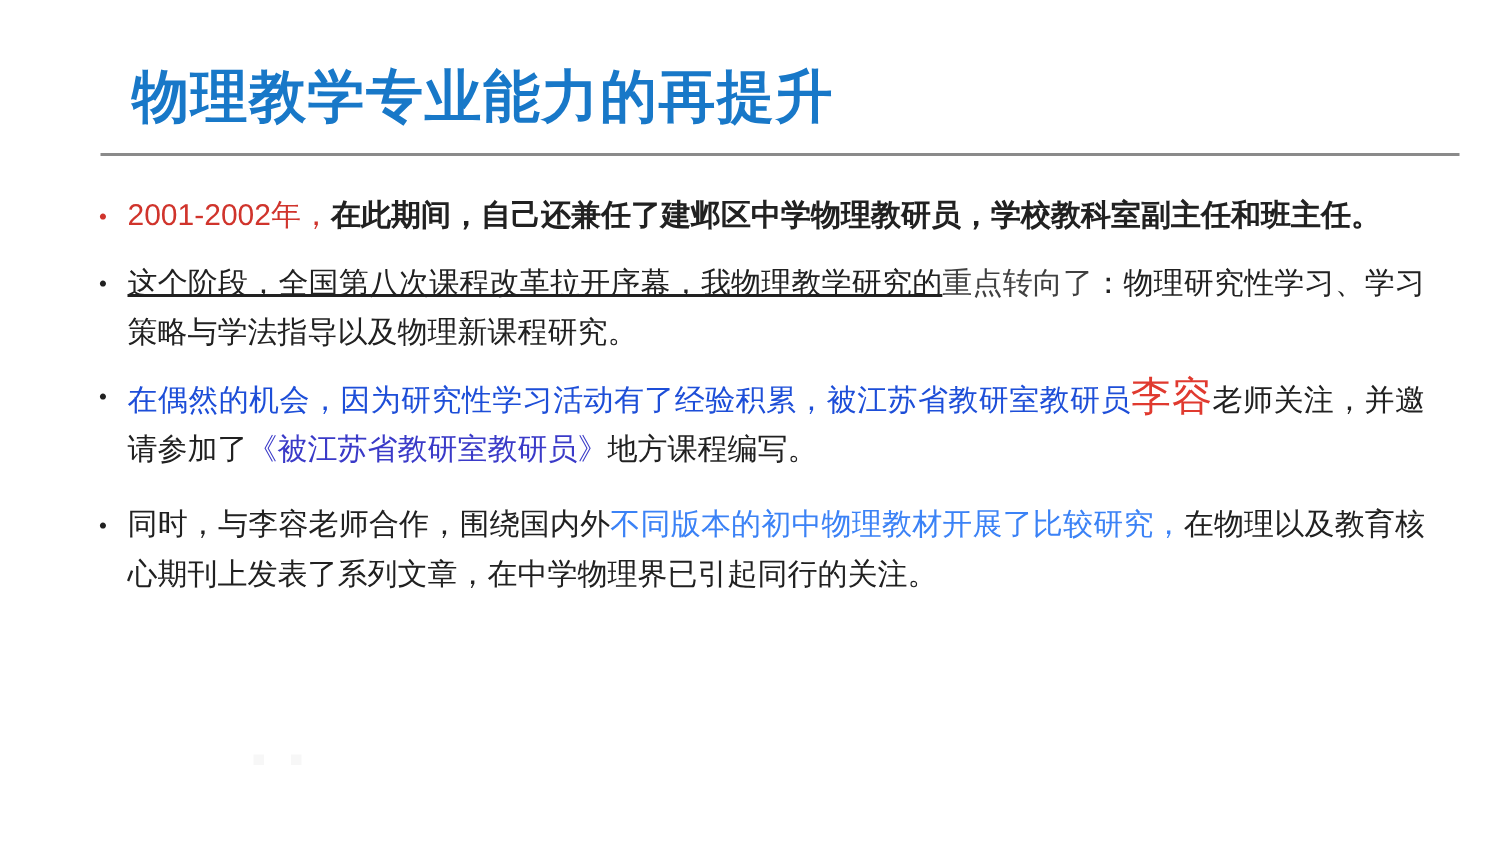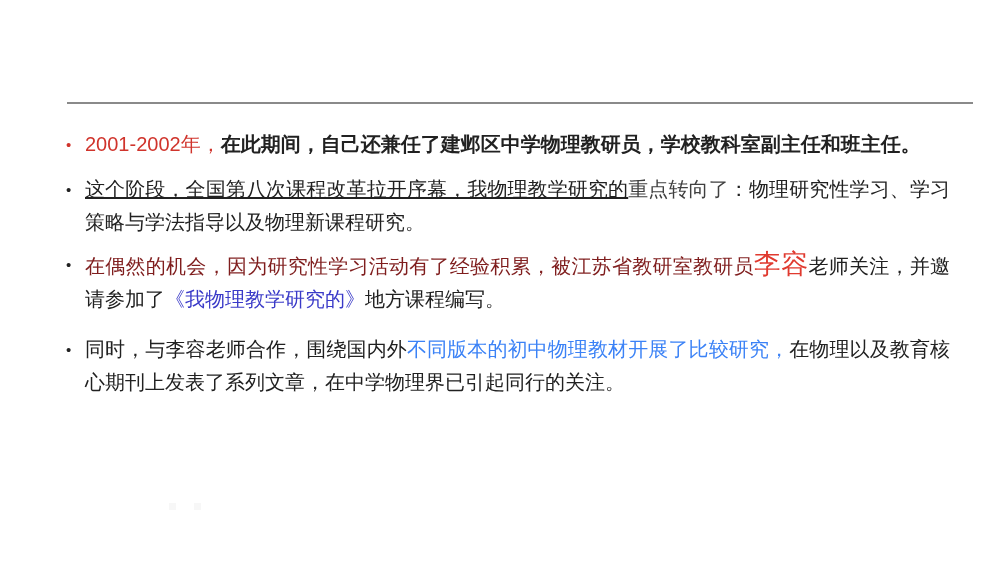--- a/index.html
+++ b/index.html
@@ -77,35 +77,36 @@
     display: block;
     width: 7px;
     height: 7px;
     background: #f7f7f7;
   }
 </style>
 </head>
 <body>
 
 <div class="slide">
+  <h1 class="slide-title" style="color: rgb(24, 120, 200);">物理教学专业能力的再提升</h1>
 
   <div class="divider" style="background: rgb(138, 138, 138);"></div>
 
   <div class="bullets" id="bullet-list">
       <div class="bullet">
         <span class="bullet-marker" style="color: rgb(208, 52, 44);">•</span>
         <span class="bullet-text"><span style="color: rgb(208, 52, 44);">2001-2002年，</span><span style="color: rgb(33, 33, 33); font-weight: bold;">在此期间，自己还兼任了建邺区中学物理教研员，学校教科室副主任和班主任。</span></span>
       </div>
       <div class="bullet">
         <span class="bullet-marker" style="color: rgb(33, 33, 33);">•</span>
         <span class="bullet-text"><span style="color: rgb(33, 33, 33); text-decoration: underline;">这个阶段，全国第八次课程改革拉开序幕，我物理教学研究的</span><span style="color: #404040;">重点转向了</span><span style="color: rgb(33, 33, 33);">：物理研究性学习、学习策略与学法指导以及物理新课程研究。</span></span>
       </div>
       <div class="bullet">
         <span class="bullet-marker" style="color: rgb(33, 33, 33);">•</span>
-        <span class="bullet-text"><span style="color: #7f1d1d;">在偶然的机会，因为研究性学习活动有了经验积累，被江苏省教研室教研员</span><span class="seg-large" style="color: rgb(224, 58, 47); margin-top: 28px;">李容</span><span style="color: rgb(33, 33, 33);">老师关注，并邀请参加了</span><span style="color: rgb(58, 58, 200);">《我物理教学研究的》</span><span style="color: rgb(33, 33, 33);">地方课程编写。</span></span>
+        <span class="bullet-text"><span style="color: #1d4ed8;">在偶然的机会，因为研究性学习活动有了经验积累，被江苏省教研室教研员</span><span class="seg-large" style="color: rgb(224, 58, 47); margin-top: 28px;">李容</span><span style="color: rgb(33, 33, 33);">老师关注，并邀请参加了</span><span style="color: rgb(58, 58, 200);">《被江苏省教研室教研员》</span><span style="color: rgb(33, 33, 33);">地方课程编写。</span></span>
       </div>
       <div class="bullet">
         <span class="bullet-marker" style="color: rgb(33, 33, 33);">•</span>
         <span class="bullet-text"><span style="color: rgb(33, 33, 33);">同时，与李容老师合作，围绕国内外</span><span style="color: #3b82f6;">不同版本的初中物理教材开展了比较研究，</span><span style="color: rgb(33, 33, 33);">在物理以及教育核心期刊上发表了系列文章，在中学物理界已引起同行的关注。</span></span>
       </div>
     </div>
 
   <div class="watermark">
     <i></i>
     <i></i>

